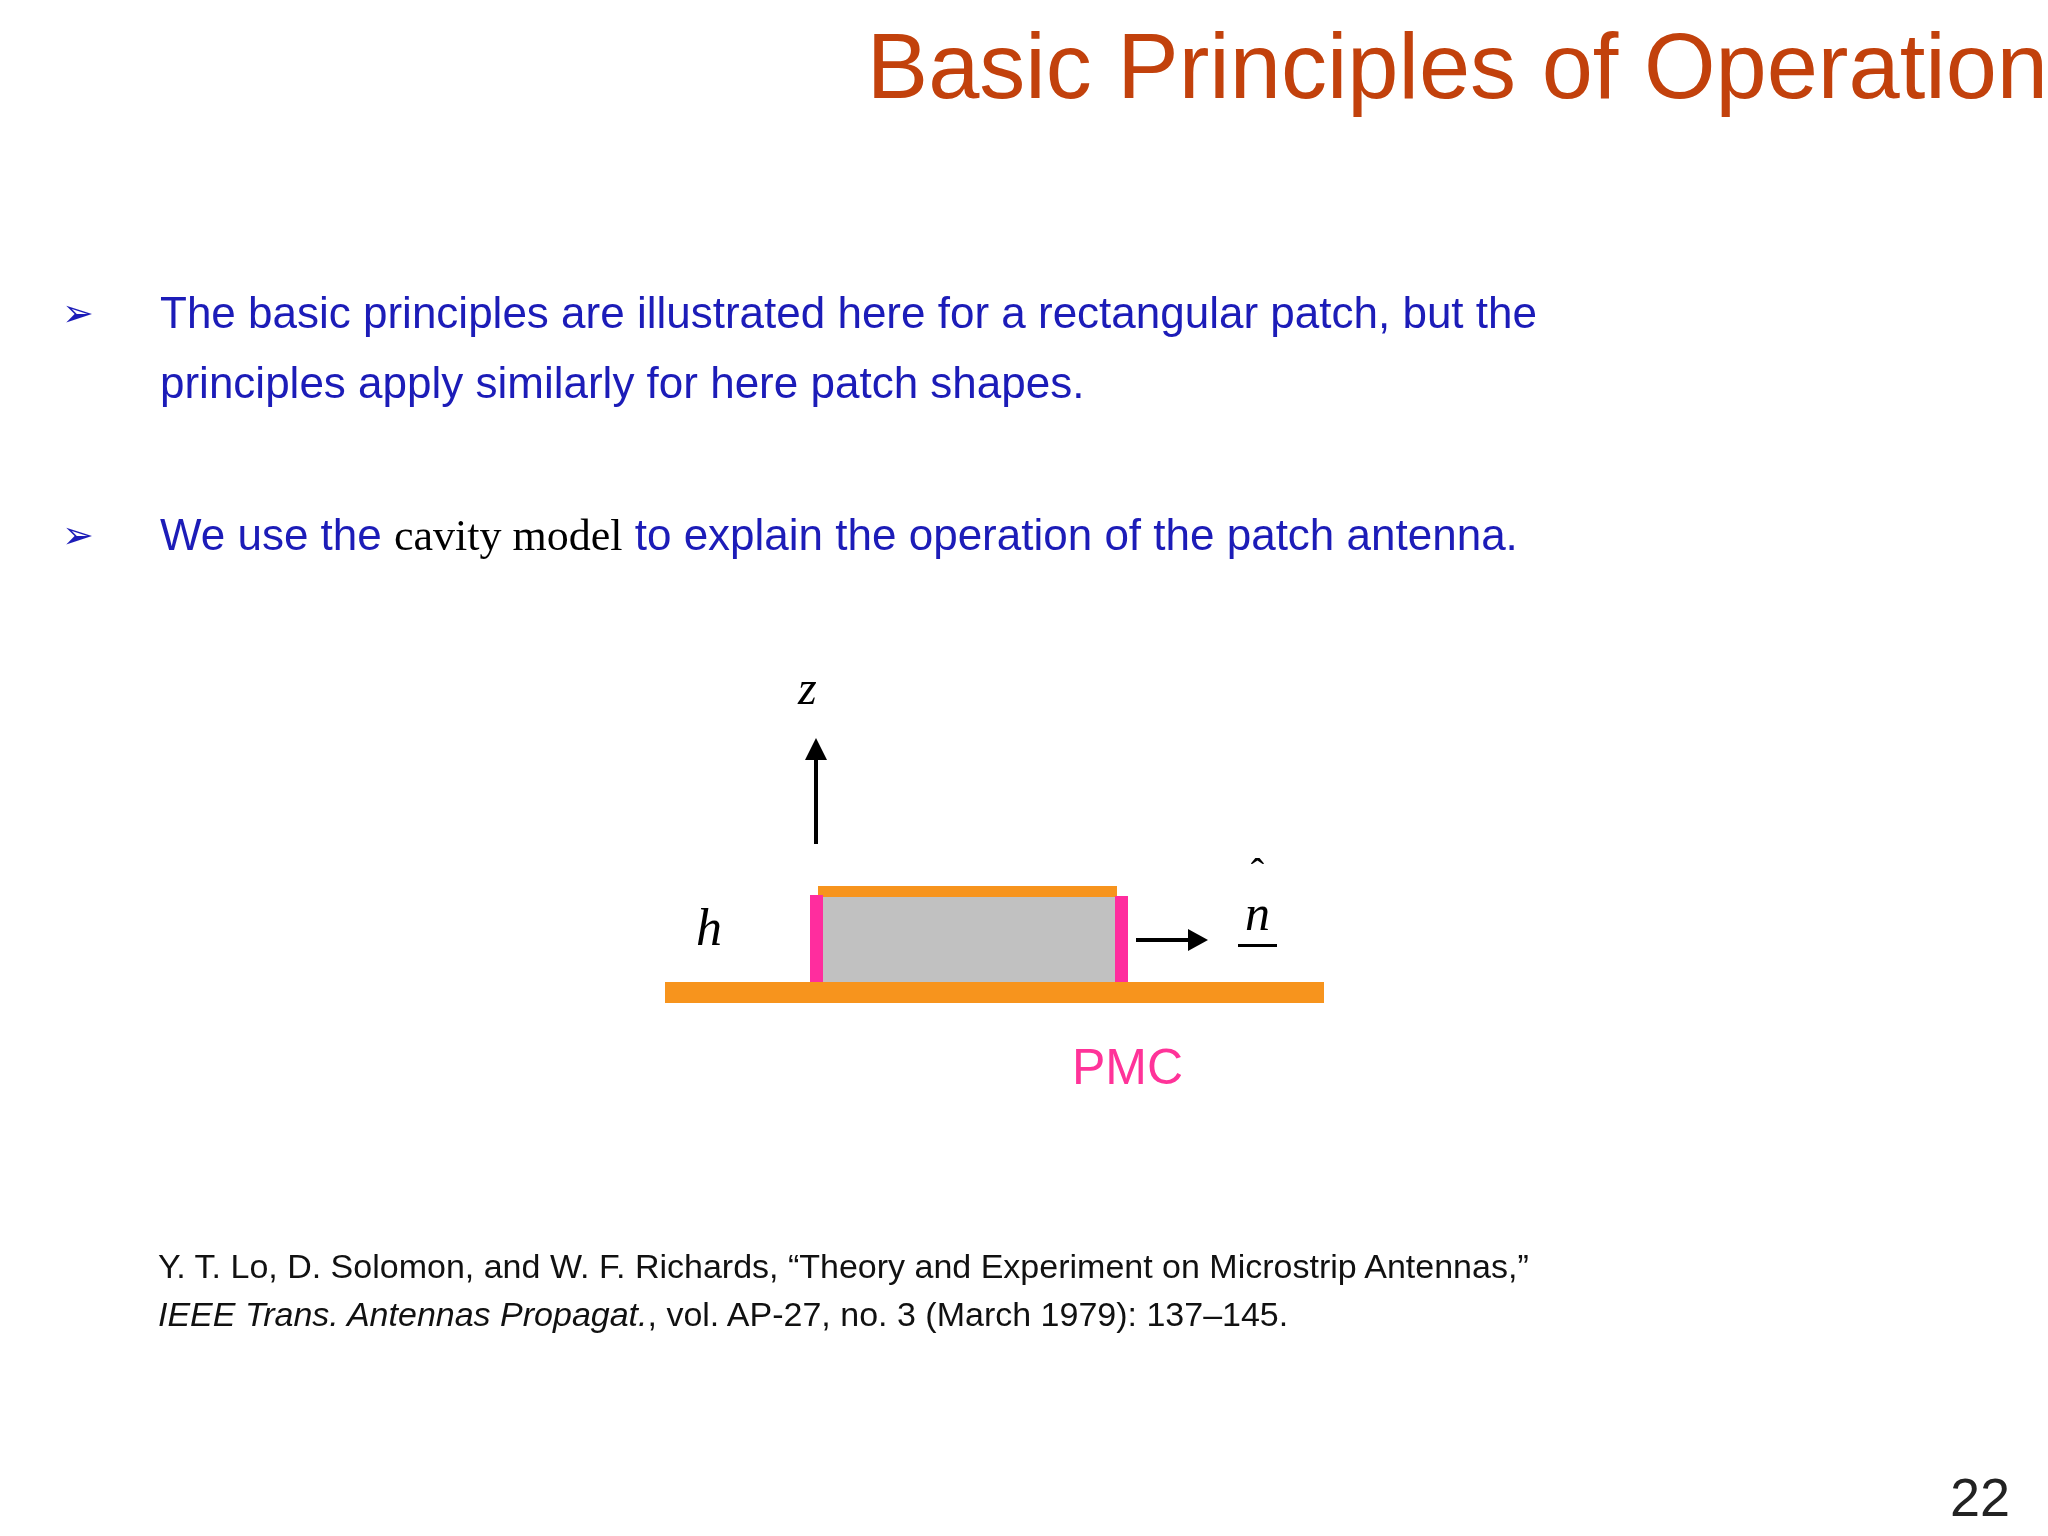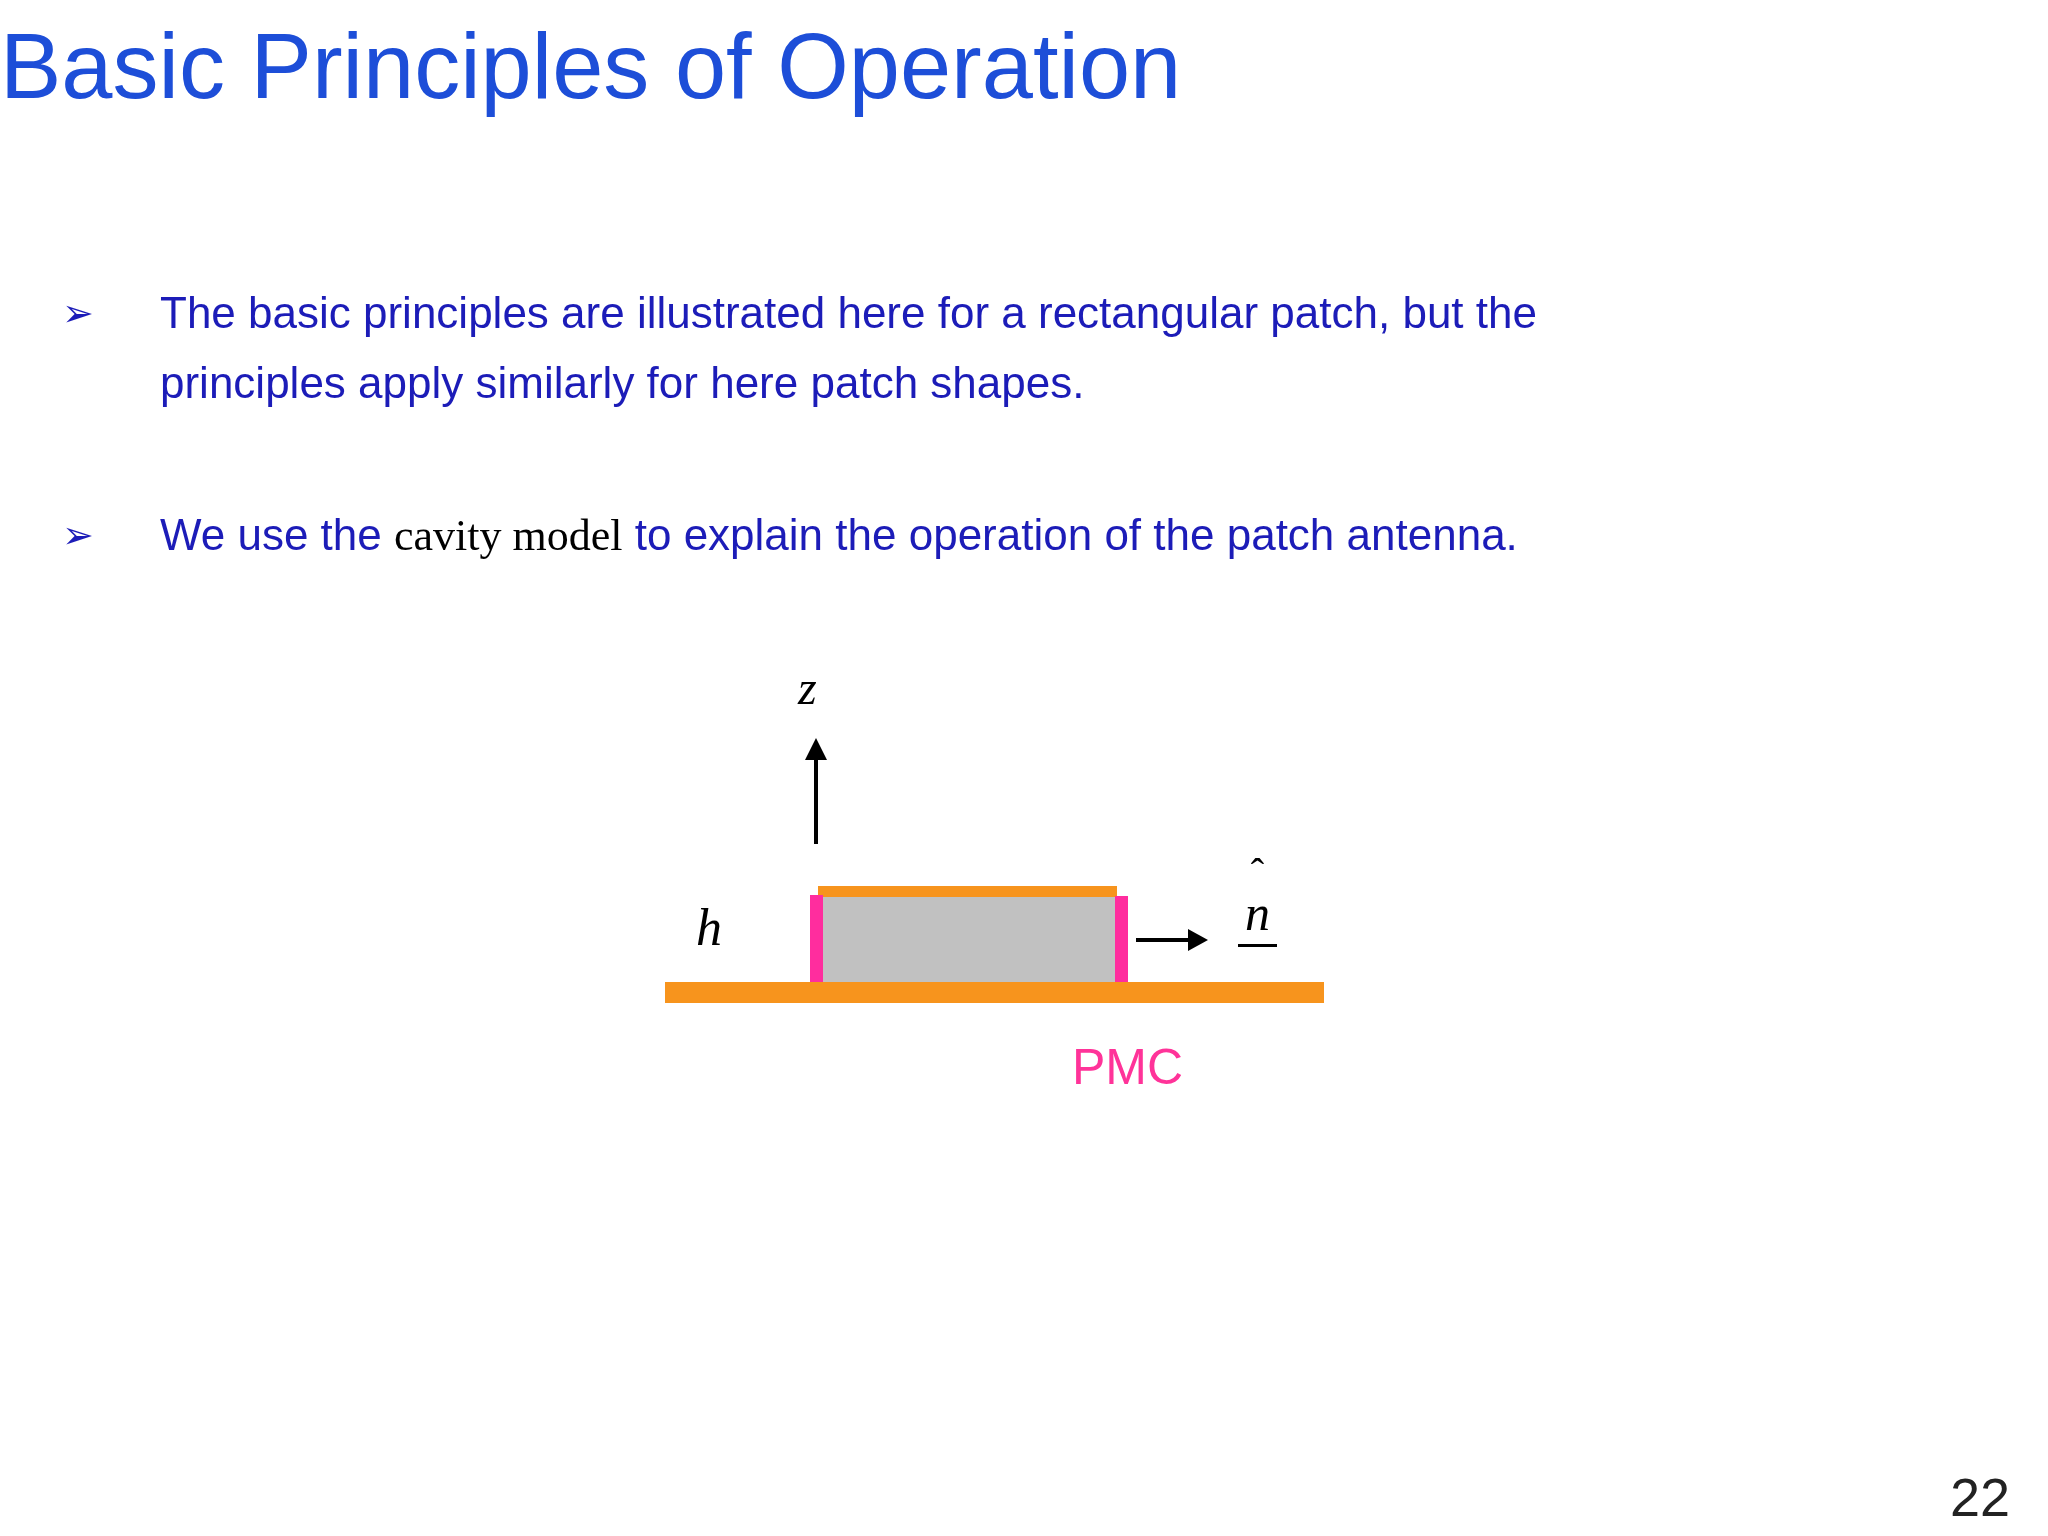--- a/index.html
+++ b/index.html
@@ -6,23 +6,23 @@
   .slide{
     position:relative;
     width:2048px;height:1536px;
     background:#ffffff;
     overflow:hidden;
     font-family:"Liberation Sans", sans-serif;
   }
   .title{
     position:absolute;
     left:0;right:0;top:14px;
-    text-align:left;
+    text-align:right;
     font-size:92px;
-    color:#1d4ed8;
+    color:#c2410c;
     letter-spacing:0px;
   }
   .bullet{
     position:absolute;
     display:flex;
     align-items:flex-start;
     color:#1C1CB8;
     font-size:44px;
     line-height:70px;
   }
@@ -145,16 +145,20 @@
 
   <div class="dg n-arrow-line"></div>
   <div class="dg n-arrow-head"></div>
   <div class="dg n-hat-group">
     <span class="hat">ˆ</span>
     <span class="n-char">n</span>
   </div>
 
   <div class="dg pmc-label">PMC</div>
 
+  <div class="citation">
+    <span>Y. T. Lo, D. Solomon, and W. F. Richards, “Theory and Experiment on Microstrip Antennas,”</span><br>
+    <span class="ital">IEEE Trans. Antennas Propagat.</span><span>, vol. AP-27, no. 3 (March 1979): 137–145.</span>
+  </div>
 
   <div class="page-number">22</div>
 
 </div>
 
 </body></html>

